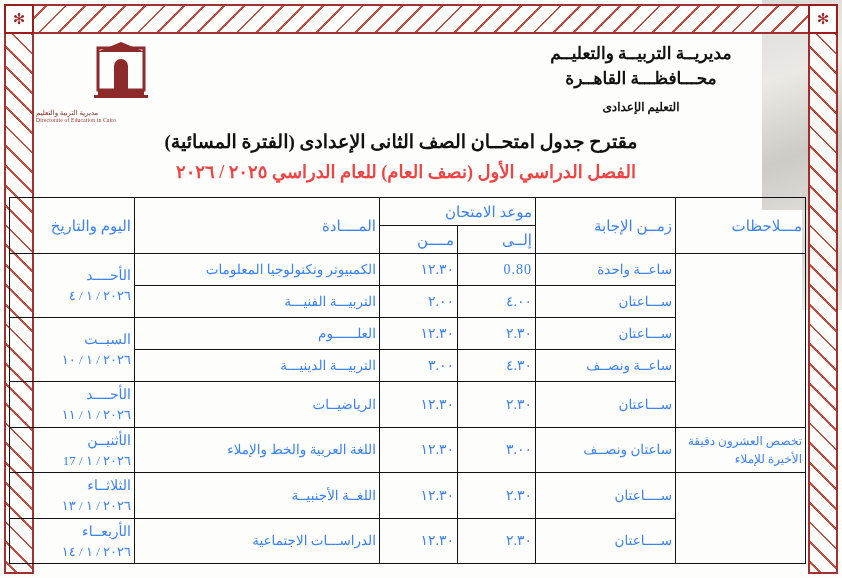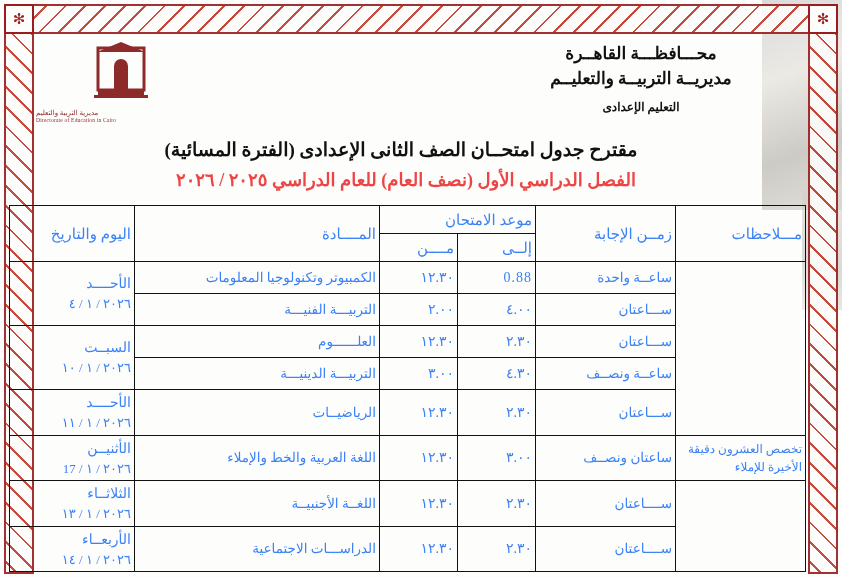--- a/index.html
+++ b/index.html
@@ -139,21 +139,21 @@
     color: #8d2b2b;
     letter-spacing: .2px;
   }
 
   
   .title-main {
     text-align: center;
     font-size: 19px;
     font-weight: bold;
     color: #111;
-    margin-top: 12px;
+    margin-top: 4px;
     padding-right: 40px;
   }
   .title-sub {
     text-align: center;
     font-size: 18px;
     font-weight: bold;
     color: #ef4444;
     margin-top: 8px;
     padding-right: 30px;
   }
@@ -213,22 +213,22 @@
   <div class="border-left"></div>
   <div class="border-right"></div>
   <div class="corner tl">✻</div>
   <div class="corner tr">✻</div>
 
   <div id="content">
 
     <div class="header-row">
 
       <div class="gov-block">
+        <div class="gov-line l2">مديريــة التربيــة والتعليــم</div>
         <div class="gov-line l1">محـــافظـــة القاهــرة</div>
-        <div class="gov-line l2">مديريــة التربيــة والتعليــم</div>
         <div class="gov-line l3">التعليم الإعدادى</div>
       </div>
 
       <div class="logo-block">
         <svg class="logo-svg" width="78" height="70" viewBox="0 0 78 70">
           <rect x="16" y="10" width="46" height="42" fill="none" stroke="#8d2b2b" stroke-width="3"></rect>
           <path d="M39 4 L63 14 L15 14 Z" fill="#8d2b2b"></path>
           <path d="M32 52 L32 28 A7 7 0 0 1 46 28 L46 52 Z" fill="#8d2b2b"></path>
           <rect x="16" y="52" width="46" height="5" fill="#8d2b2b"></rect>
           <rect x="12" y="57" width="54" height="3" fill="#8d2b2b"></rect>
@@ -262,21 +262,21 @@
         <tr>
           <th>إلــى</th>
           <th>مــــن</th>
         </tr>
       </thead>
       <tbody>
 
         <tr>
           <td class="notes" rowspan="5"></td>
           <td class="duration">ساعــة واحدة</td>
-          <td class="time">0.88</td>
+          <td class="time">0.80</td>
           <td class="time">١٢.٣٠</td>
           <td class="subject">الكمبيوتر وتكنولوجيا المعلومات</td>
           <td class="day-cell" rowspan="2">
             <span class="day-name">الأحــــد</span>
             <span class="day-date">٢٠٢٦ / ١ / ٤</span>
           </td>
         </tr>
 
         <tr>
           <td class="duration">ســـاعتان</td>

